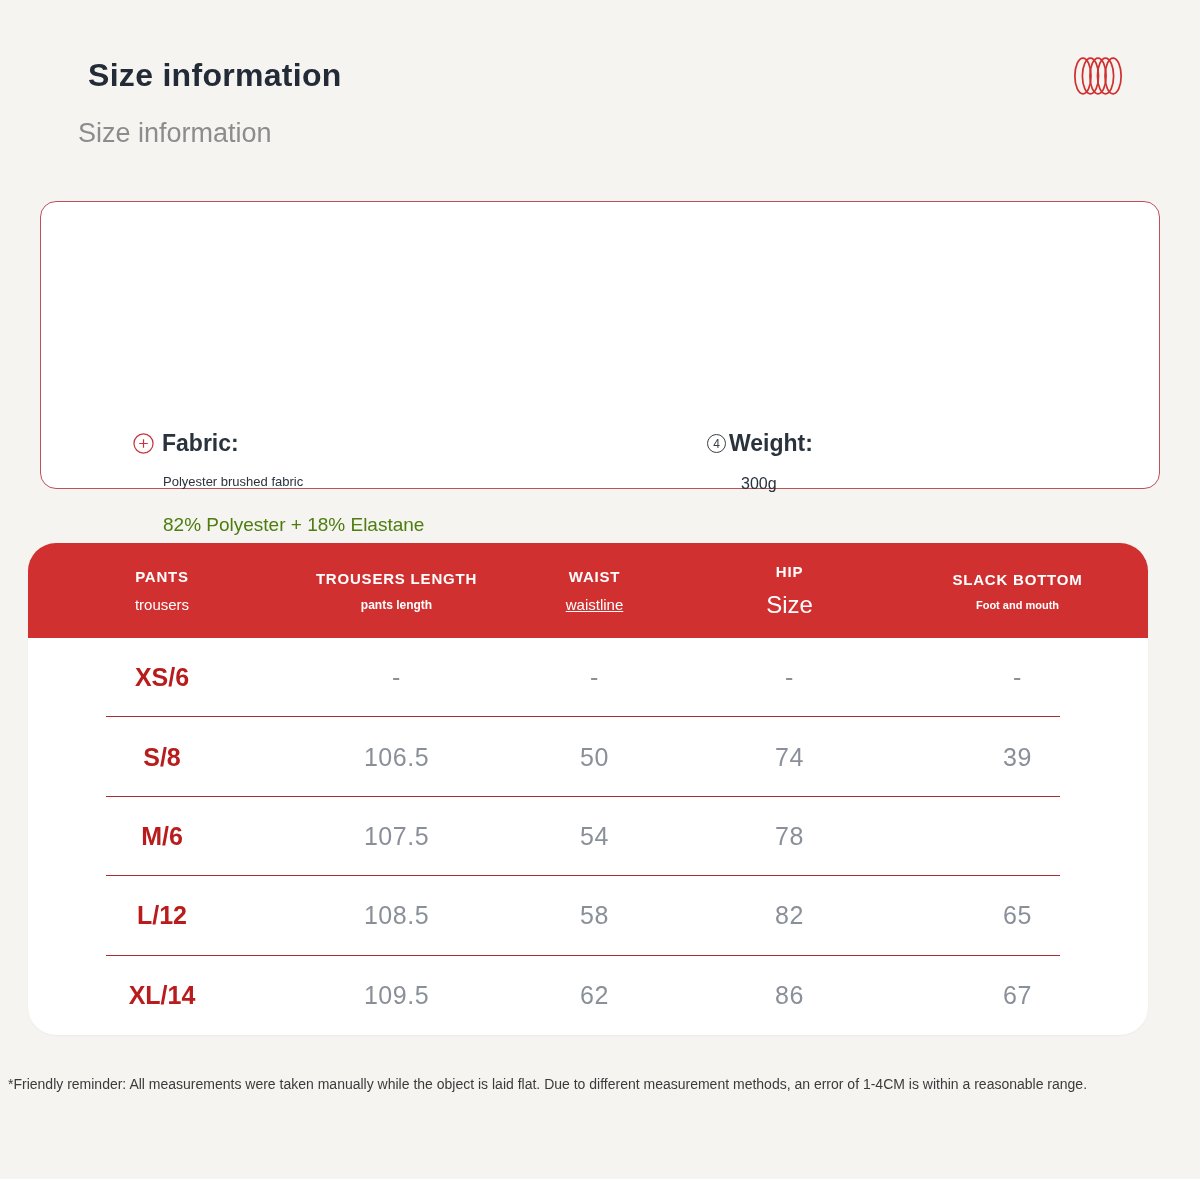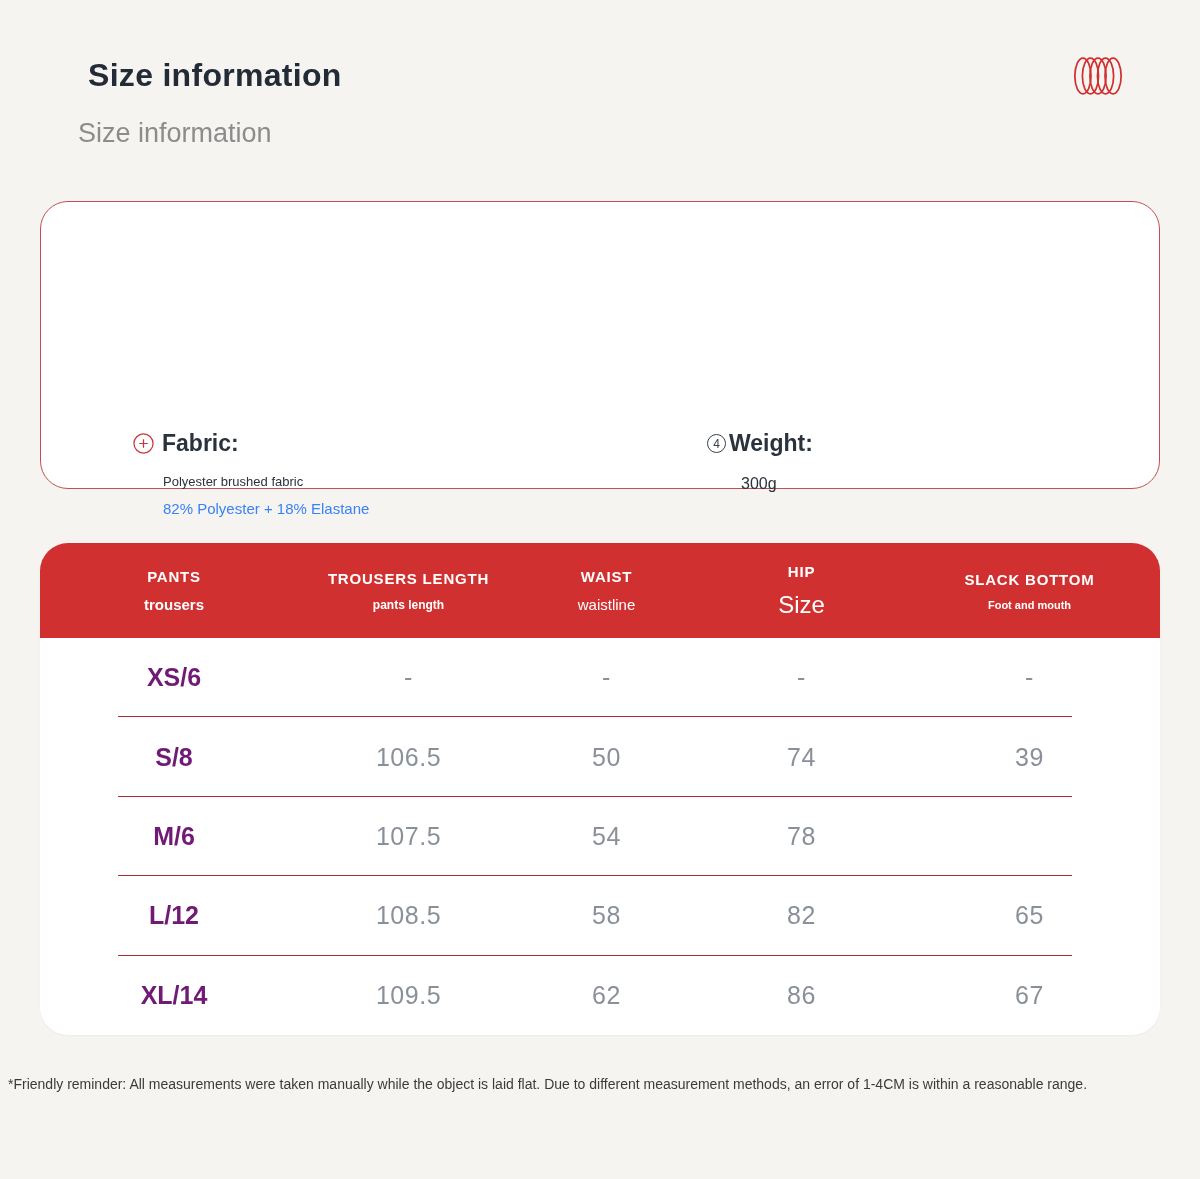--- a/index.html
+++ b/index.html
@@ -20,27 +20,27 @@
   }
   .page-subtitle {
     position:absolute; left:78px; top:118px;
     font-size:27px; font-weight:400; color:#8c8c8c;
   }
   .logo { position:absolute; left:1070px; top:45px; width:56px; height:62px; }
 
   
   .info-card {
     position:absolute; left:40px; top:201px; width:1120px; height:288px;
-    background:#ffffff; border:1px solid #c05055; border-radius:28px;
+    background:#ffffff; border:1px solid #c05055; border-radius:16px;
   }
   .fabric-head { position:absolute; left:92px; top:228px; display:flex; align-items:center; }
   .circle-plus { width:21px; height:21px; margin-right:8px; }
   .section-head-text { font-size:23px; font-weight:600; color:#2a323c; }
   .fabric-line1 { position:absolute; left:122px; top:272px; font-size:13px; color:#2a323c; }
-  .fabric-line2 { position:absolute; left:122px; top:298px; font-size:15px; font-weight:500; color:#3b82f6; }
+  .fabric-line2 { position:absolute; left:122px; top:312px; font-size:19px; font-weight:500; color:#4d7c0f; }
 
   .washing-head { position:absolute; left:88px; top:345px; display:flex; align-items:center; }
   .circled-num {
     display:inline-flex; align-items:center; justify-content:center;
     width:17px; height:17px; border:1px solid #3a4048; border-radius:50%;
     font-size:11px; color:#3a4048; margin-right:7px; flex:0 0 auto;
   }
   .washing-head .head-sm { font-size:15px; font-weight:600; color:#333b45; letter-spacing:.6px; }
 
   .wash-icons { position:absolute; left:0; top:376px; width:620px; height:48px; }
@@ -56,41 +56,41 @@
   }
 
   .weight-head { position:absolute; left:666px; top:228px; display:flex; align-items:center; }
   .weight-head .circled-num, .color-head .circled-num { width:19px; height:19px; font-size:12px; margin-right:3px; }
   .weight-value { position:absolute; left:700px; top:273px; font-size:16px; color:#2a323c; }
   .color-head { position:absolute; left:666px; top:341px; display:flex; align-items:center; }
   .color-value { position:absolute; left:700px; top:386px; font-size:11.5px; color:#4a4f56; }
 
   
   .table-card {
-    position:absolute; left:40px; top:543px; width:1120px; height:492px;
+    position:absolute; left:28px; top:543px; width:1120px; height:492px;
     background:#ffffff; border-radius:28px; overflow:hidden;
     box-shadow:0 1px 2px rgba(0,0,0,.04);
   }
   .table-grid { display:grid; grid-template-columns:268px 201px 195px 195px 261px; }
   .table-header { background:#d13030; height:95px; align-items:center; }
   .th-cell { text-align:center; color:#ffffff; }
   .th-en { font-size:15px; font-weight:700; letter-spacing:.8px; margin-bottom:11px; }
-  .th-sub-0 { font-size:15px; font-weight:700; }
+  .th-sub-0 { font-size:15px; font-weight:400; }
   .th-sub-1 { font-size:12px; font-weight:700; }
-  .th-sub-2 { font-size:15px; font-weight:500; }
+  .th-sub-2 { font-size:15px; font-weight:500;text-decoration:underline; }
   .th-sub-3 { font-size:24px; font-weight:500; }
   .th-sub-4 { font-size:11px; font-weight:700; }
 
   .table-body { height:397px; display:flex; flex-direction:column; }
   .t-row { flex:1; align-items:center; position:relative; }
   .t-row.sep::after {
     content:""; position:absolute; left:78px; right:88px; bottom:0;
     height:1px; background:#a82c31;
   }
-  .td-size { text-align:center; font-size:25px; font-weight:600; color:#701a75; }
+  .td-size { text-align:center; font-size:25px; font-weight:600; color:#b91c1c; }
   .td-val  { text-align:center; font-size:25px; font-weight:400; color:#8a9099; letter-spacing:.5px; }
 
   
   .footer-reminder {
     position:absolute; left:8px; top:1076px; width:1200px;
     font-size:14px; color:#3b3b3b;
   }
   .footer-note {
     position:absolute; left:0; top:1105px; width:1200px;
     text-align:center; font-size:11px; color:#e23449;

